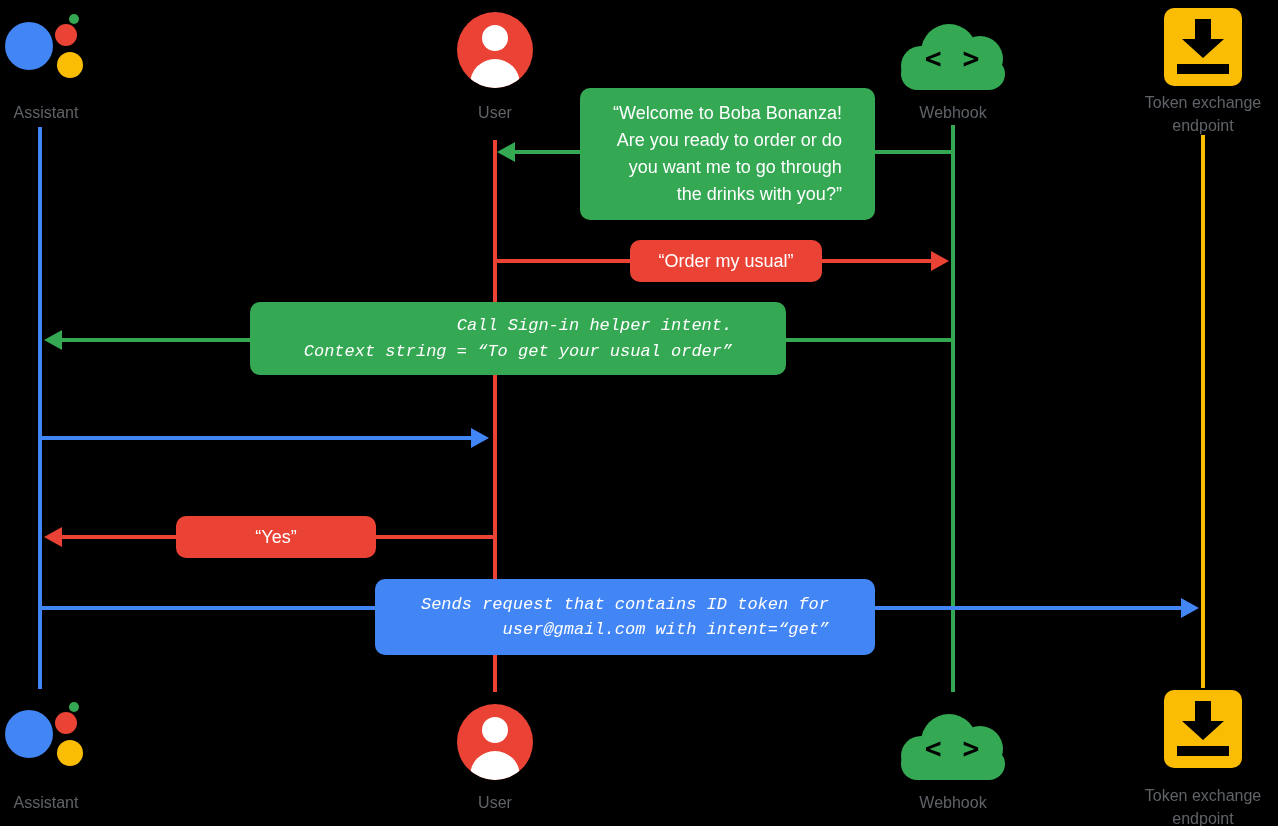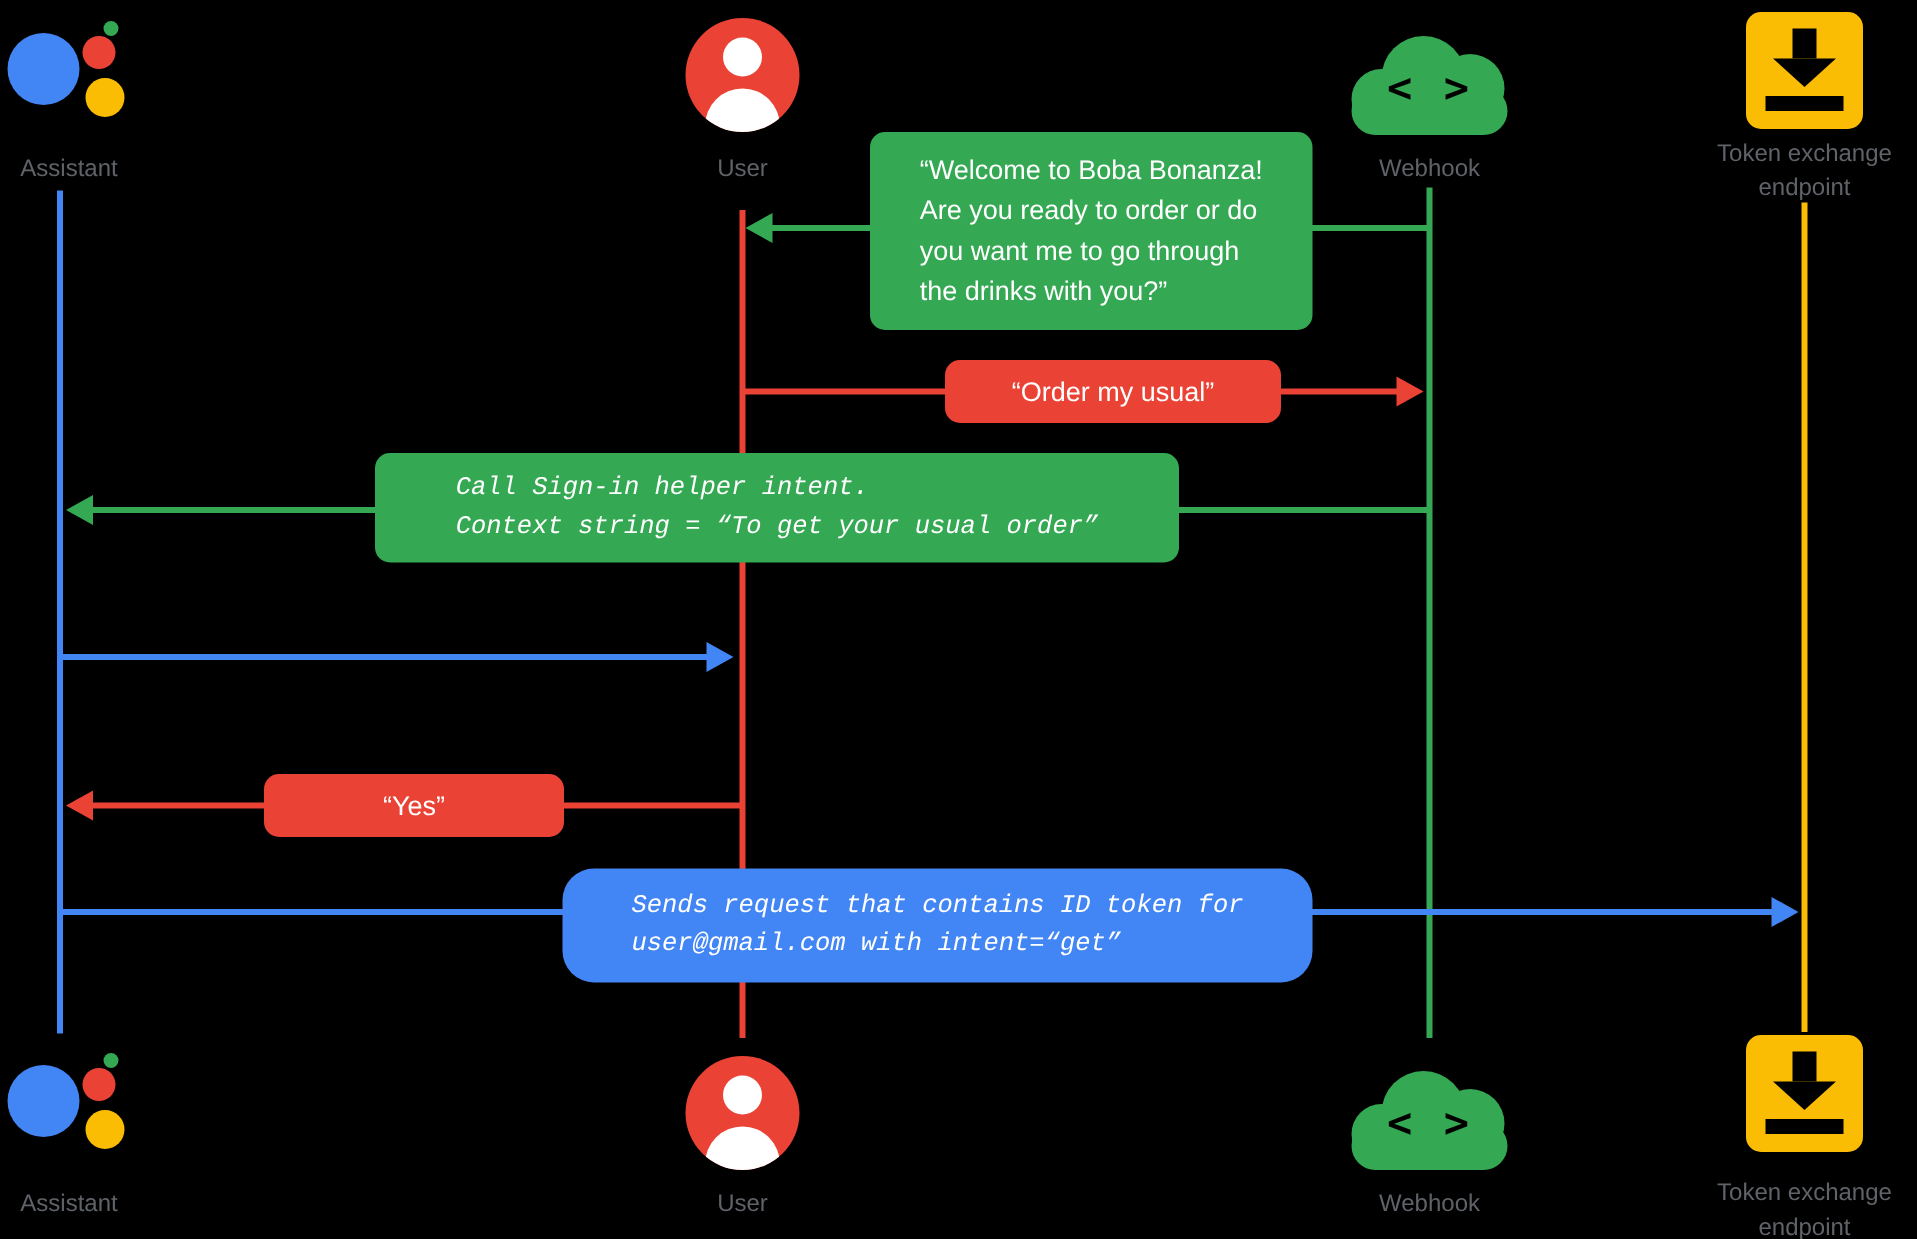--- a/index.html
+++ b/index.html
@@ -20,21 +20,21 @@
   .arrow { position:absolute; height:20px; z-index:2; }
   .arrow .shaft { position:absolute; top:8px; height:4px; background:var(--c); }
   .arrow .head  { position:absolute; top:0; width:0; height:0;
                   border-top:10px solid transparent; border-bottom:10px solid transparent; }
   .arrow .head.left  { left:0;  border-right:18px solid var(--c); }
   .arrow .head.right { right:0; border-left:18px solid var(--c); }
 
   
   .bubble {
     position:absolute; z-index:3; border-radius:10px; background:var(--c);
-    color:#fff; font-size:18px; line-height:1.5; text-align:left;
+    color:#fff; font-size:18px; line-height:1.5; text-align:right;
     padding:8px 16px; white-space:pre-line; box-sizing:border-box;
     display:flex; align-items:center; justify-content:center;
   }
   .bubble.mono { font-family:Liberation Mono, monospace; font-style:italic; font-size:17px; }
 
   
   .actor-label {
     position:absolute; color:#5f6368; font-size:16px; text-align:center;
     white-space:pre-line; z-index:4; line-height:1.45;
   }
@@ -109,25 +109,25 @@
   </div>
   <div class="arrow c-blue" style="left:40px; top:598px; width:1159px;">
     <span class="shaft" style="left:0; right:14px;"></span>
     <span class="head right"></span>
   </div>
 
   <div class="bubble c-green" style="left:580px; top:88px; width:295px; height:132px;">“Welcome to Boba Bonanza!
 Are you ready to order or do
 you want me to go through
 the drinks with you?”</div>
-  <div class="bubble c-red" style="left:630px; top:240px; width:224px; height:42px;">“Order my usual”</div>
+  <div class="bubble c-red" style="left:630px; top:240px; width:192px; height:42px;">“Order my usual”</div>
   <div class="bubble c-green mono" style="left:250px; top:302px; width:536px; height:73px;">Call Sign-in helper intent.
 Context string = “To get your usual order”</div>
   <div class="bubble c-red" style="left:176px; top:516px; width:200px; height:42px;">“Yes”</div>
-  <div class="bubble c-blue mono" style="left:375px; top:579px; width:500px; height:76px;border-radius:21px;">Sends request that contains ID token for
+  <div class="bubble c-blue mono" style="left:375px; top:579px; width:500px; height:76px;">Sends request that contains ID token for
 user@gmail.com with intent=“get”</div>
 
   <div class="icon ga" style="left:5px; top:8px;">
     <span class="blue"></span>
     <span class="green"></span>
     <span class="red"></span>
     <span class="yellow"></span>
   </div>
   <div class="icon user-circle" style="left:457px; top:12px;">
     <span class="head"></span>

